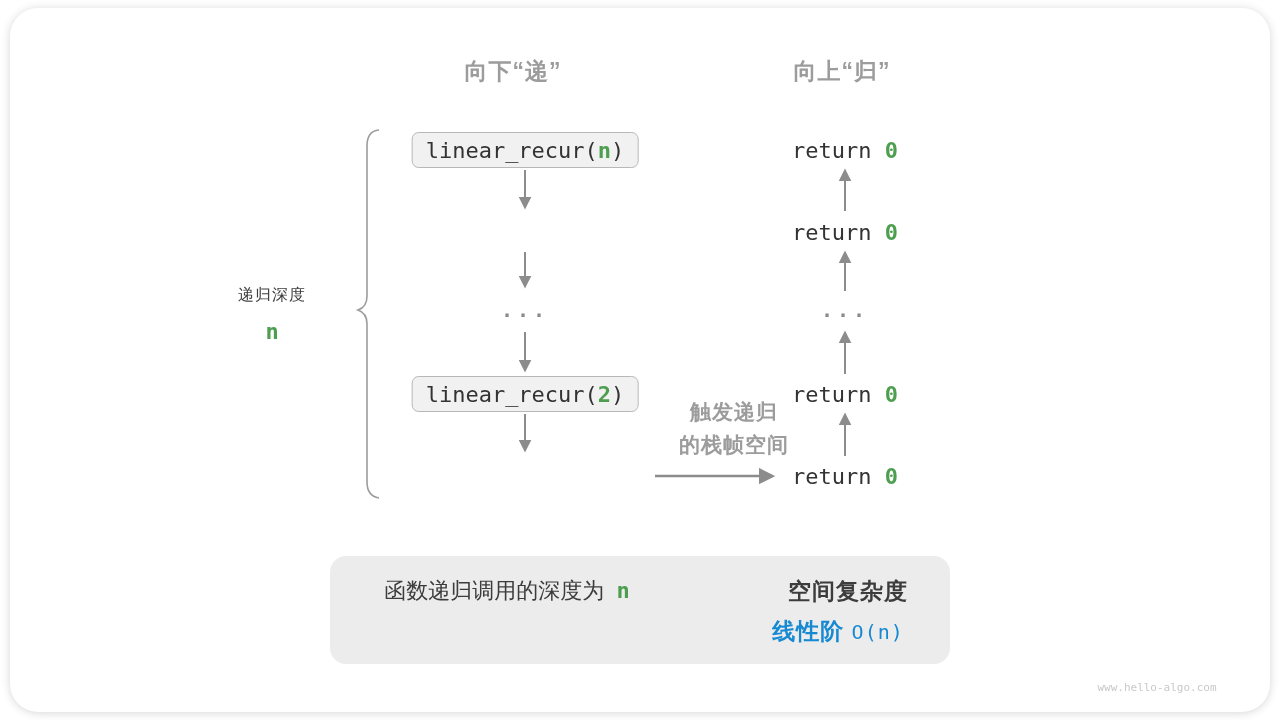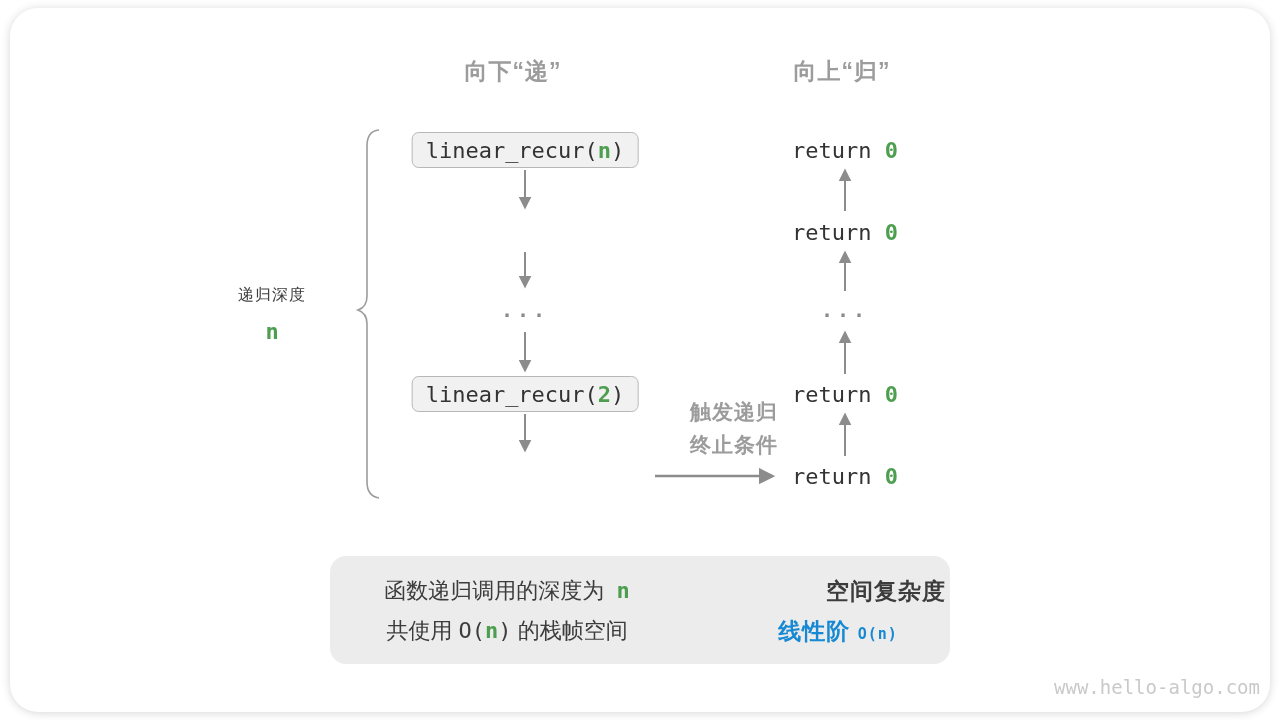--- a/index.html
+++ b/index.html
@@ -41,24 +41,24 @@
   }
 
   #summary-box {
     position: absolute; left: 330px; top: 556px; width: 620px; height: 108px;
     background: #ececec; border-radius: 16px;
   }
   .summary-text { font-size: 22px; color: #3c3c3c; }
   .summary-mono { font-family: "DejaVu Sans Mono", monospace; font-size: 22px; }
   .summary-title { font-size: 23px; font-weight: bold; color: #3c3c3c; letter-spacing: 1px; }
   .summary-result { font-size: 23px; font-weight: bold; color: #1789d3; letter-spacing: 1px; }
-  .summary-result .summary-mono { font-weight: bold; font-size: 15px; text-align: center; }
+  .summary-result .summary-mono { font-weight: normal; font-size: 20px; text-align: center; }
 
   .watermark {
-    font-family: "DejaVu Sans Mono", monospace; font-size: 19px; color: #c9c9c9;
+    font-family: "DejaVu Sans Mono", monospace; font-size: 11px; color: #c9c9c9;
   }
 
   svg.overlay { position: absolute; left: 0; top: 0; pointer-events: none; }
 </style>
 </head>
 <body>
 
 <div id="card"></div>
 
 <div id="canvas">
@@ -102,30 +102,27 @@
   </div>
 
   <div class="abs code" style="left:845px; top:150px;"><span>return</span>&nbsp;<span class="arg">0</span></div>
   <div class="abs code" style="left:845px; top:232px;"><span>return</span>&nbsp;<span class="arg">0</span></div>
   <div class="abs ellipsis" style="left:845px; top:310px;">...</div>
   <div class="abs code" style="left:845px; top:394px;"><span>return</span>&nbsp;<span class="arg">0</span></div>
   <div class="abs code" style="left:845px; top:476px;"><span>return</span>&nbsp;<span class="arg">0</span></div>
 
   <div class="abs base-case-label" style="left:734px; top:428px;">
     <div>触发递归</div>
-    <div>终止条件</div>
+    <div>的栈帧空间</div>
   </div>
 
   <div id="summary-box"></div>
   <div class="abs summary-text" style="left:507px; top:591px;">
     <span>函数递归调用的深度为</span>&nbsp;&nbsp;<span class="summary-mono arg">n</span>
   </div>
-  <div class="abs summary-text" style="left:507px; top:631px;">
-    <span>共使用</span>&nbsp;<span class="summary-mono">O(</span><span class="summary-mono arg">n</span><span class="summary-mono">)</span>&nbsp;<span>的栈帧空间</span>
-  </div>
-  <div class="abs summary-title" style="left:886px; top:591px;">空间复杂度</div>
+  <div class="abs summary-title" style="left:848px; top:591px;">空间复杂度</div>
   <div class="abs summary-result" style="left:838px; top:631px;">
     <span>线性阶</span>&nbsp;<span class="summary-mono">O(n)</span>
   </div>
 
   <div class="abs watermark" style="left:1157px; top:687px;">www.hello-algo.com</div>
 
 </div>
 
 </body></html>

